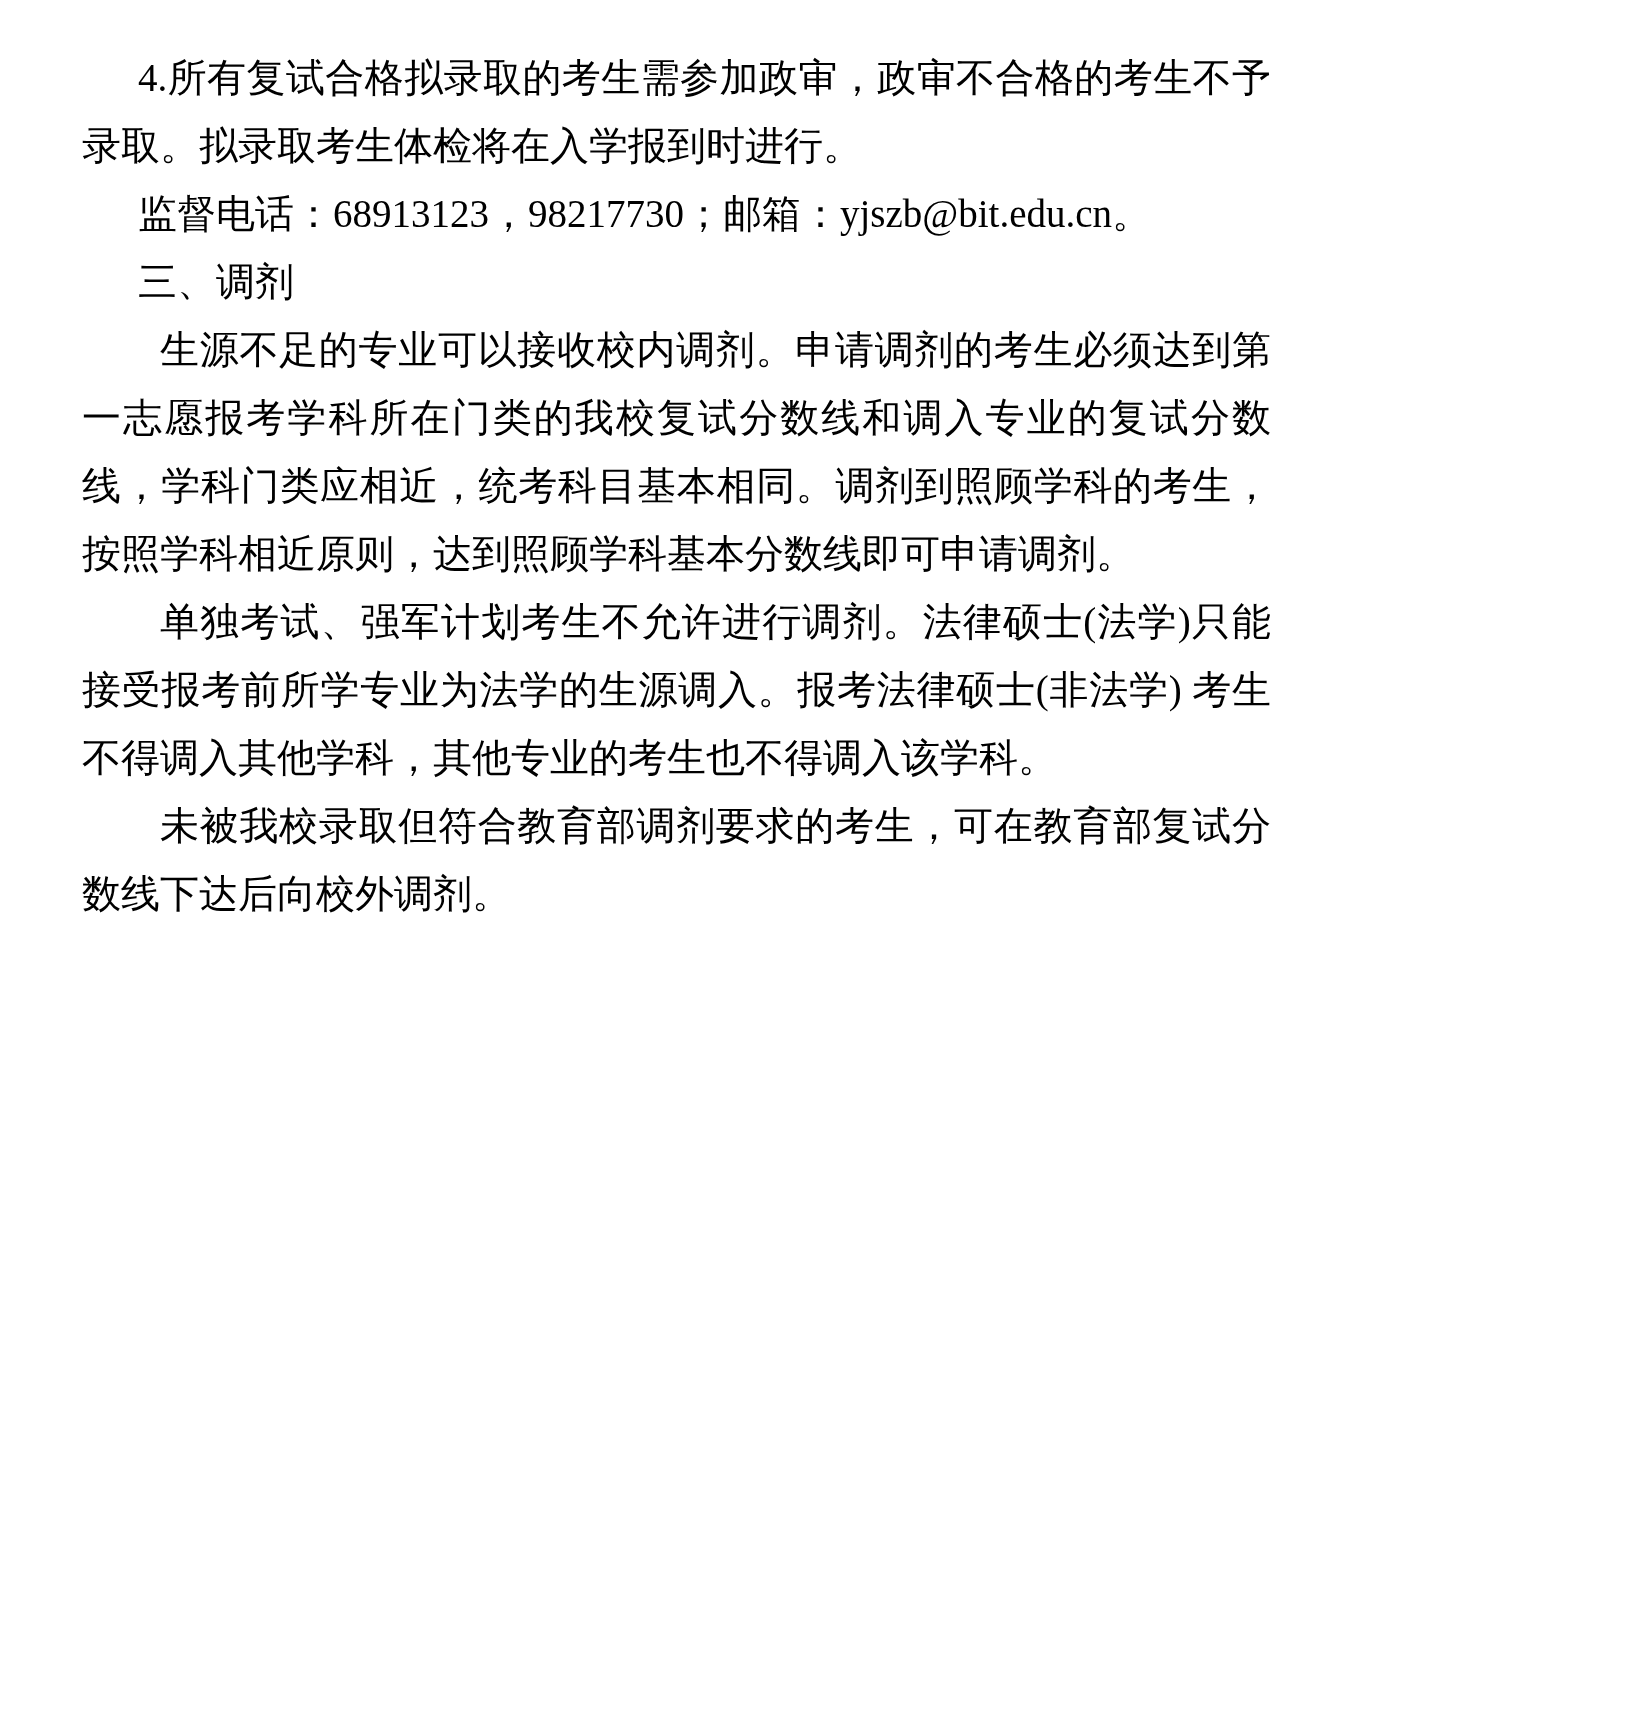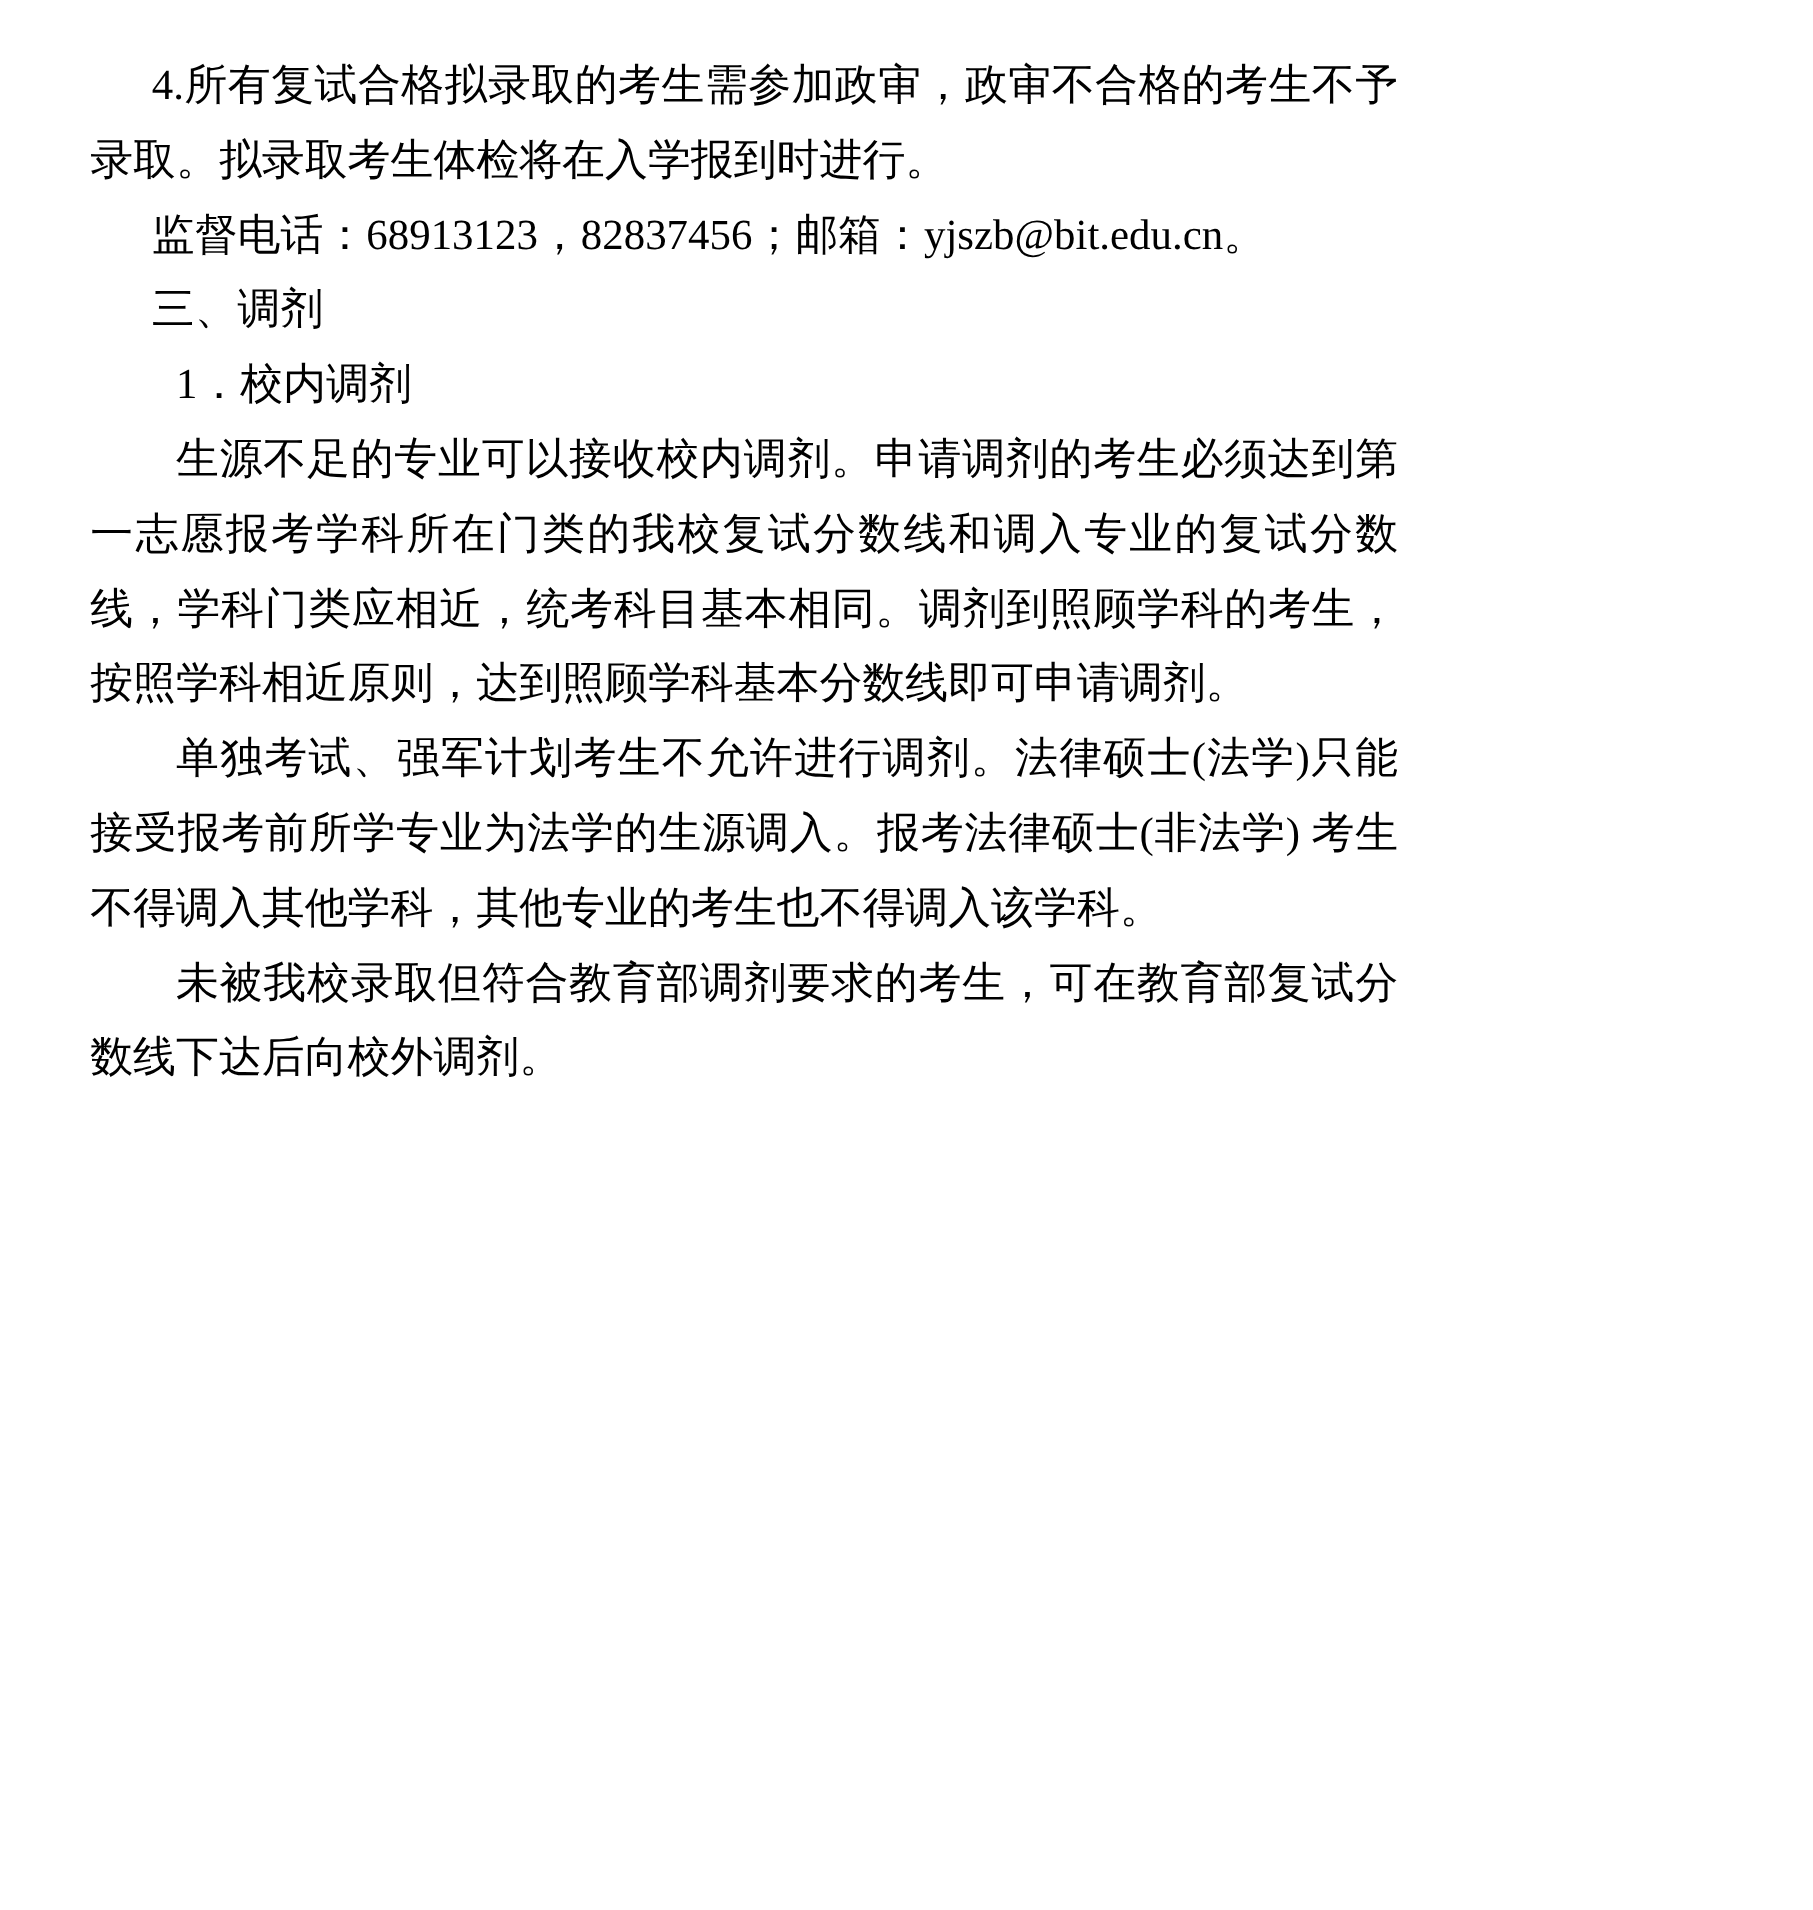--- a/index.html
+++ b/index.html
@@ -42,25 +42,24 @@
     margin-bottom: 6px;
   }
 </style>
 </head>
 <body>
 
 <div class="page">
   <p class="p-item">4.所有复试合格拟录取的考生需参加政审，政审不合格的考生不予录取。拟录取考生体检将在入学报到时进行。</p>
 
 
-  <p class="p-item">监督电话：68913123，82837456；邮箱：yjszb@bit.edu.cn。</p>
+  <p class="p-item">监督电话：68913123，98217730；邮箱：yjszb@bit.edu.cn。</p>
 
   <p class="p-item">三、调剂</p>
 
-  <p class="p-subhead">1．校内调剂</p>
 
   <p class="p-body">生源不足的专业可以接收校内调剂。申请调剂的考生必须达到第一志愿报考学科所在门类的我校复试分数线和调入专业的复试分数线，学科门类应相近，统考科目基本相同。调剂到照顾学科的考生，按照学科相近原则，达到照顾学科基本分数线即可申请调剂。</p>
 
 
   <p class="p-body">单独考试、强军计划考生不允许进行调剂。法律硕士(法学)只能接受报考前所学专业为法学的生源调入。报考法律硕士(非法学) 考生不得调入其他学科，其他专业的考生也不得调入该学科。</p>
 
 
 
   <p class="p-body">未被我校录取但符合教育部调剂要求的考生，可在教育部复试分数线下达后向校外调剂。</p>
 </div>

